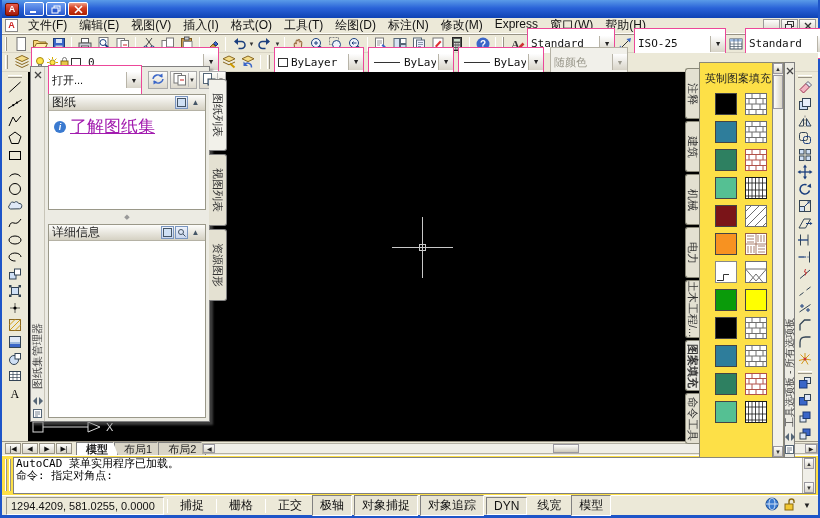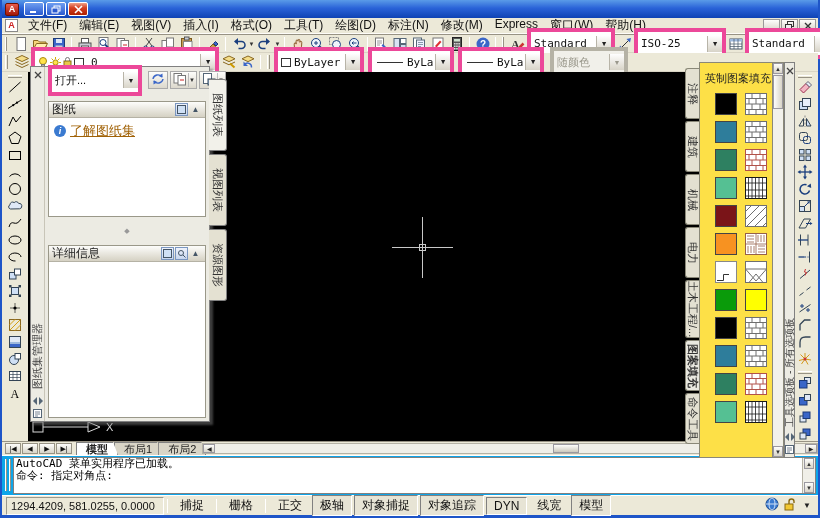--- a/index.html
+++ b/index.html
@@ -20,21 +20,21 @@
 .menu-item{padding:1px 6px;color:#111;white-space:nowrap}
 .mdi{margin-left:auto;display:flex;gap:1px;padding-right:2px}
 .mdibtn{width:17px;height:13px;background:linear-gradient(#fdfdfb,#d8d4c8);border:1px solid #999;display:flex;align-items:center;justify-content:center}
 
 .tbrow{height:19px;flex:0 0 19px;display:flex;align-items:center;background:#ece9d8;border-bottom:1px solid #d8d4c4}
 .grip{width:3px;height:14px;margin:0 4px 0 3px;border-left:1px solid #fff;border-right:1px solid #979284}
 .tbtn{width:19px;height:17px;display:flex;align-items:center;justify-content:center;flex:0 0 auto}
 .tbtn svg{display:block}
 .tarrow{font-size:6px;color:#333;width:7px;text-align:center}
 .tsep{width:1px;height:14px;background:#979284;border-right:1px solid #fff;margin:0 3px;flex:0 0 auto}
-.combo{height:31px;background:#fff;border:4px solid #ec4899;display:flex;align-items:center;font-family:"DejaVu Sans Mono",monospace;font-size:11px;color:#111;padding-left:3px;flex:0 0 auto}
+.combo{height:31px;background:#fff;border:1px solid #ec4899;display:flex;align-items:center;font-family:"DejaVu Sans Mono",monospace;font-size:11px;color:#111;padding-left:3px;flex:0 0 auto}
 .combo .cval{flex:1;white-space:nowrap;overflow:hidden}
 .combo .drop{width:15px;height:16px;margin-left:2px;background:linear-gradient(#fefefe,#d8d4c8);border-left:1px solid #b8b4a8;display:flex;align-items:center;justify-content:center;font-size:7px;color:#222}
 .combo.disabled{background:#f1f0ea;color:#9a988c;border-color:#b5b2a5}
 .lswatch{width:10px;height:9px;border:1px solid #333;background:#fff;margin-right:3px;flex:0 0 auto}
 .ltline{width:26px;height:1px;background:#333;margin:0 4px 0 2px;flex:0 0 auto}
 .layicons{display:flex;align-items:center;gap:2px;margin-right:4px}
 
 .main{flex:1;position:relative;background:#ece9d8}
 .sidecol{position:absolute;top:0;bottom:0;width:26px;display:flex;flex-direction:column;align-items:center;background:#ece9d8;padding-top:1px}
 .sidecol.left{left:0}.sidecol.right{right:0}
@@ -44,33 +44,33 @@
 .cross-h,.cross-v{position:absolute;background:#c8c8c8}
 .pickbox{position:absolute;border:1px solid #c8c8c8;width:7px;height:7px}
 .ucs{position:absolute;left:4px;bottom:2px}
 
 .vlabel{writing-mode:vertical-rl;text-orientation:sideways;transform:rotate(180deg);font-size:11px;color:#444;white-space:nowrap}
 .vtab{writing-mode:vertical-rl;text-orientation:sideways;font-size:11px;color:#333;white-space:nowrap}
 .ssm{position:absolute;left:28px;top:-6px;width:180px;height:356px;display:flex;background:#ecebe3;border:1px solid #808080;box-shadow:3px 3px 2px rgba(110,110,110,.55);z-index:30}
 .ssm-title{width:14px;border-right:1px solid #c8c5b8;display:flex;flex-direction:column;align-items:center;padding:2px 0}
 .ssm-title .vlabel{margin-top:auto;margin-bottom:6px}
 .pbtn{width:12px;height:12px;display:flex;align-items:center;justify-content:center;flex:0 0 auto}
-.ssm-body{flex:1;display:flex;flex-direction:column;padding:3px;gap:11px;min-width:0}
+.ssm-body{flex:1;display:flex;flex-direction:column;padding:3px;gap:4px;min-width:0}
 .ssm-controls{display:flex;align-items:center;gap:2px;height:20px}
 .sbtn{height:18px;display:flex;align-items:center;background:linear-gradient(#fdfdfb,#dcd8cc);border:1px solid #aaa;padding:0 1px}
 .sbtn .tarrow{border-left:1px solid #bbb;height:14px;line-height:14px}
 .section{display:flex;flex-direction:column;border:1px solid #9a9889;background:#fff}
 .sec-head{height:16px;flex:0 0 16px;background:linear-gradient(#fdfdfb,#d5d1c3);border-bottom:1px solid #b5b2a5;display:flex;align-items:center;padding:0 3px;font-size:12px;color:#222}
 .sec-head .hbtns{margin-left:auto;display:flex;gap:1px;align-items:center}
 .hbtn{width:13px;height:13px;background:linear-gradient(#eef2fb,#c8d6ee);border:1px solid #7a96c0;display:flex;align-items:center;justify-content:center;font-size:8px;color:#234}
 .chev{width:13px;height:13px;display:flex;align-items:center;justify-content:center;font-size:8px;color:#456}
 .sec-body{flex:1;background:#fff;overflow:hidden}
 .linkrow{display:flex;align-items:center;gap:4px;padding:4px 5px}
 .infoicon{width:12px;height:12px;border-radius:50%;background:#3a7ad0;color:#fff;font-size:9px;font-style:italic;font-weight:bold;text-align:center;line-height:12px;flex:0 0 auto}
-.learn{color:#a16207;text-decoration:underline;font-size:13px}
+.learn{color:#a21caf;text-decoration:underline;font-size:17px}
 .splitter{height:6px;display:flex;align-items:center;justify-content:center;color:#999;font-size:7px}
 .ssm-tabs{position:absolute;left:100%;top:12px;width:18px;display:flex;flex-direction:column;gap:3px}
 .ssm-tab{height:72px;background:#e4e1d2;border:1px solid #808080;border-left:none;border-radius:0 3px 3px 0;display:flex;align-items:center;justify-content:center}
 .ssm-tab.active{background:#f2f1ea}
 .tp{position:absolute;left:683px;top:-10px;width:110px;height:396px;display:flex;z-index:30}
 .tp-tabs{width:14px;display:flex;flex-direction:column;padding-top:6px}
 .tp-tab{flex:0 0 51px;margin-bottom:2px;background:#e3e0d1;border:1px solid #8a8878;border-right:none;border-radius:3px 0 0 3px;display:flex;align-items:center;justify-content:center}
 .tp-tab.active{background:#e9e8df;font-weight:bold}
 .tp-content{width:73px;background:#fde047;border:1px solid #8a8878;border-right:none;overflow:hidden}
 .tp-header{font-size:11px;color:#222;padding:8px 0 4px 5px;white-space:nowrap}
@@ -84,21 +84,21 @@
 
 .tabrow{height:14px;flex:0 0 14px;display:flex;align-items:stretch;background:#ece9d8;border-top:1px solid #979284;padding-left:2px}
 .navbtn{width:16px;margin:1px 0 1px 1px;background:linear-gradient(#fdfdfb,#d8d4c8);border:1px solid #979284;font-size:7px;color:#111;display:flex;align-items:center;justify-content:center;flex:0 0 auto}
 .ltabs{display:flex;margin-left:4px}
 .ltab{padding:0 9px;font-size:11px;display:flex;align-items:center;border:1px solid #808080;border-bottom:none;background:#d9d5c7;color:#222;clip-path:polygon(0 0,calc(100% - 5px) 0,100% 100%,0 100%);margin-right:-4px}
 .ltab.active{background:#fff;font-weight:bold;z-index:2}
 .hscroll{flex:1;margin:1px 0;background:#f0efe8;border:1px solid #b5b2a5;position:relative}
 .harrow{position:absolute;top:0;bottom:0;width:12px;background:linear-gradient(#fdfdfb,#d8d4c8);border:1px solid #9a98a0;font-size:6px;color:#222;display:flex;align-items:center;justify-content:center}
 .hthumb{position:absolute;top:0;bottom:0;left:350px;width:26px;background:linear-gradient(#fdfdfb,#cdc9bc);border:1px solid #9a98a0}
 
-.cmd{height:40px;flex:0 0 40px;display:flex;background:#0ea5e9;border-top:1px solid #fff}
+.cmd{height:40px;flex:0 0 40px;display:flex;background:#fde047;border-top:1px solid #fff}
 .cmd-grip{width:11px;display:flex;justify-content:center;gap:2px;padding:3px 0}
 .cmd-grip i{display:block;width:2px;height:32px;border-left:1px solid #fff;border-right:1px solid #979284}
 .cmd-box{flex:1;display:flex;flex-direction:column;border:1px solid #808080;background:#fff;margin:1px 2px 1px 0}
 .cmd-hist{flex:1;display:flex}
 .cmd-lines{flex:1;font-family:"DejaVu Sans Mono",monospace;font-size:11px;line-height:12px;color:#000;padding:0 2px;overflow:hidden}
 .vscroll{width:13px;background:#f0efe8;border-left:1px solid #b5b2a5;display:flex;flex-direction:column;justify-content:space-between;align-items:center}
 .cmd-input{height:14px;flex:0 0 14px;border-top:1px solid #808080;display:flex;align-items:center;font-family:"DejaVu Sans Mono",monospace;font-size:11px;padding-left:2px}
 .cmd-hscroll{margin-left:auto;width:56px;height:11px;position:relative;background:#f0efe8;border:1px solid #b5b2a5;margin-right:1px}
 .cmd-hscroll .harrow{width:10px;font-size:5px}
 .cmd-hscroll .hthumb{left:10px;width:18px}

